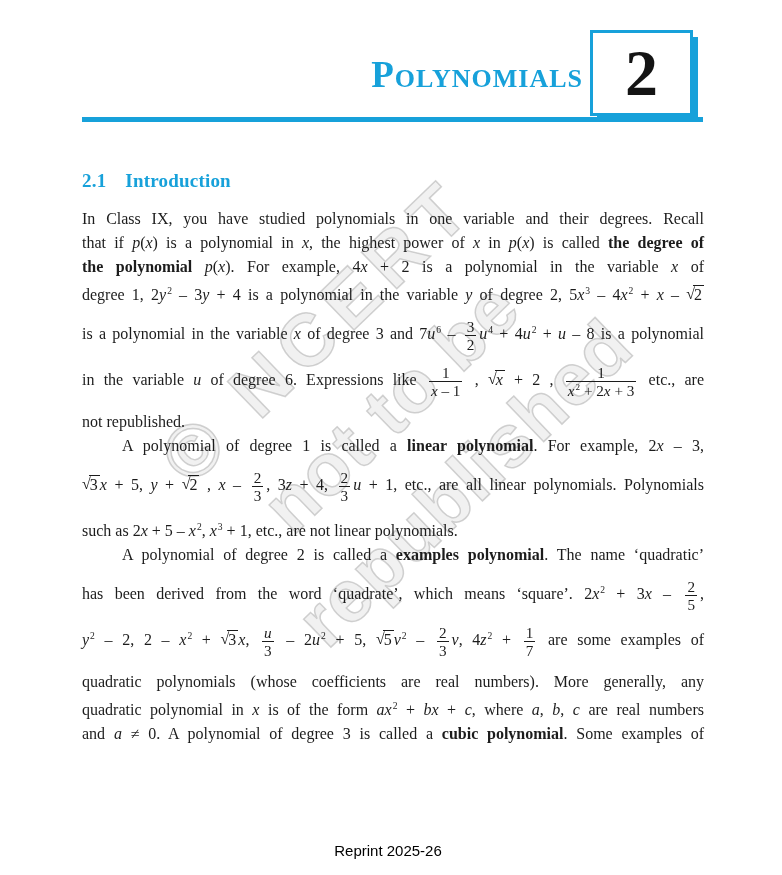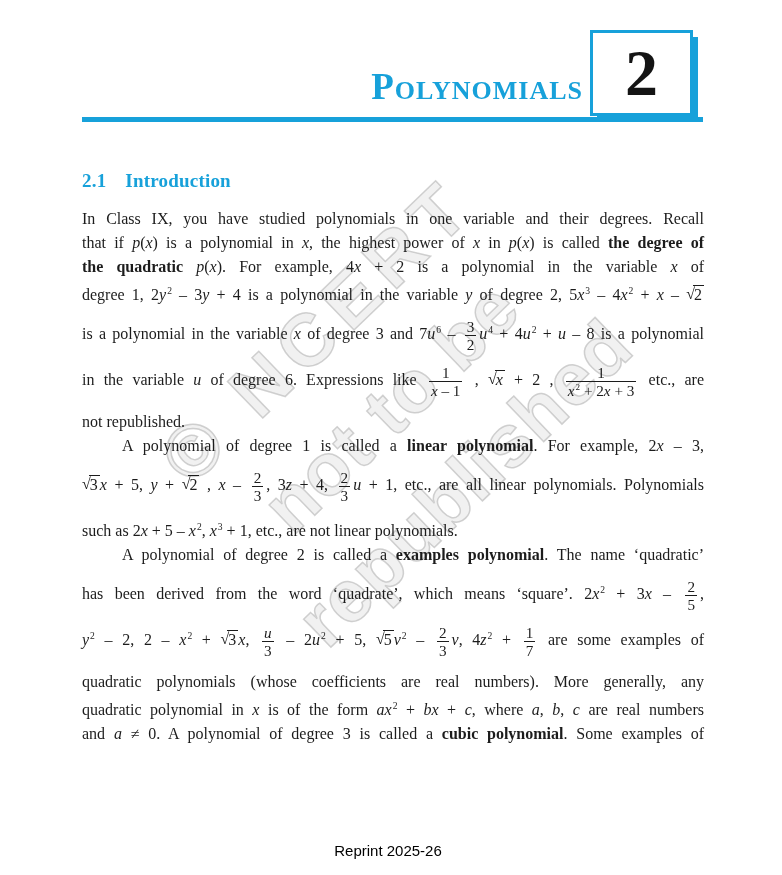--- a/index.html
+++ b/index.html
@@ -19,21 +19,21 @@
     z-index:0; pointer-events:none;
     font-family:"Liberation Sans","DejaVu Sans",sans-serif; font-weight:bold;
     color:rgba(205,205,205,0.28);
     -webkit-text-stroke:1.5px rgba(173,173,173,0.55);
   }
   .wm1{ font-size:74px; line-height:106px; letter-spacing:10px; }
   .wm2{ font-size:74px; line-height:106px; letter-spacing:1px; }
 
   
   .chapter-title{
-    position:absolute; top:68px; right:199px; z-index:2;
+    position:absolute; top:56px; right:199px; z-index:2;
     font-size:37px; line-height:1; font-weight:bold;
     font-variant:small-caps; text-transform:lowercase; letter-spacing:1px;
     color:var(--accent);
   }
   .chapter-title::first-letter{ text-transform:uppercase; }
   .chapter-box{
     position:absolute; top:30px; left:590px; width:103px; height:86px; z-index:2;
     background:#fff; border:3px solid var(--accent);
     box-shadow:6px 6px 0 -1px var(--accent);
     display:flex; align-items:center; justify-content:center;
@@ -98,21 +98,21 @@
     <div class="header-rule"></div>
   </header>
 
   <main class="content">
     <h2 class="section-heading">
       <span>2.1</span><span class="sec-title">Introduction</span>
     </h2>
     <div id="paragraphs">
         <div class="line just">In Class IX, you have studied polynomials in one variable and their degrees. Recall</div>
         <div class="line just">that if <span class="mi">p</span>(<span class="mi">x</span>) is a polynomial in <span class="mi">x</span>, the highest power of <span class="mi">x</span> in <span class="mi">p</span>(<span class="mi">x</span>) is called <strong>the degree of</strong></div>
-        <div class="line just"><strong>the quadratic</strong> <span class="mi">p</span>(<span class="mi">x</span>). For example, 4<span class="mi">x</span> + 2 is a polynomial in the variable <span class="mi">x</span> of</div>
+        <div class="line just"><strong>the polynomial</strong> <span class="mi">p</span>(<span class="mi">x</span>). For example, 4<span class="mi">x</span> + 2 is a polynomial in the variable <span class="mi">x</span> of</div>
         <div class="line just">degree 1, 2<span class="mi">y</span><span class="sup">2</span> – 3<span class="mi">y</span> + 4 is a polynomial in the variable <span class="mi">y</span> of degree 2, 5<span class="mi">x</span><span class="sup">3</span> – 4<span class="mi">x</span><span class="sup">2</span> + <span class="mi">x</span> – <span class="sqrt"><span class="rad">√</span><span class="vinc">2</span></span></div>
         <div class="line just tall">is a polynomial in the variable <span class="mi">x</span> of degree 3 and 7<span class="mi">u</span><span class="sup">6</span> – <span class="frac">
             <span class="num">3</span>
             <span class="den">2</span>
           </span><span class="mi">u</span><span class="sup">4</span> + 4<span class="mi">u</span><span class="sup">2</span> + <span class="mi">u</span> – 8 is a polynomial</div>
         <div class="line just tall">in the variable <span class="mi">u</span> of degree 6. Expressions like <span class="frac">
             <span class="num">1</span>
             <span class="den"><span class="mi">x</span> – 1</span>
           </span> , <span class="sqrt"><span class="rad">√</span><span class="vinc"><span class="mi">x</span></span></span> + 2 , <span class="frac">
             <span class="num">1</span>

